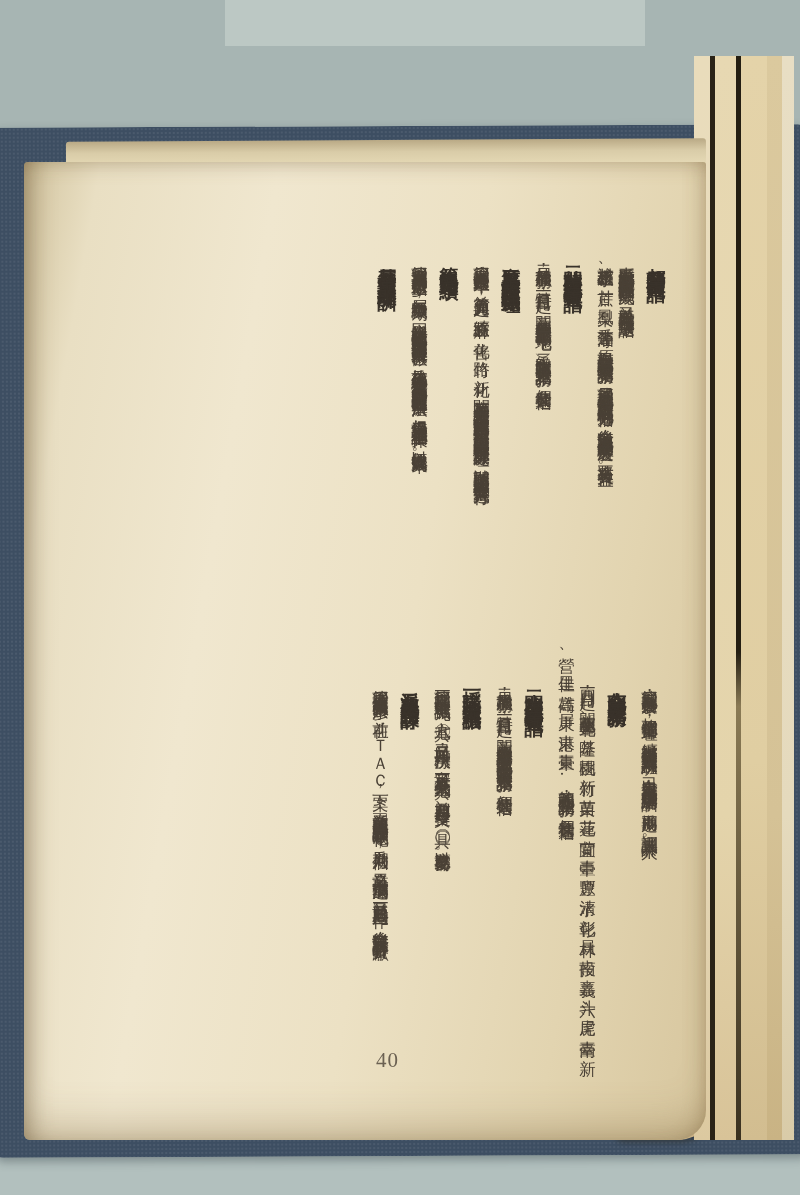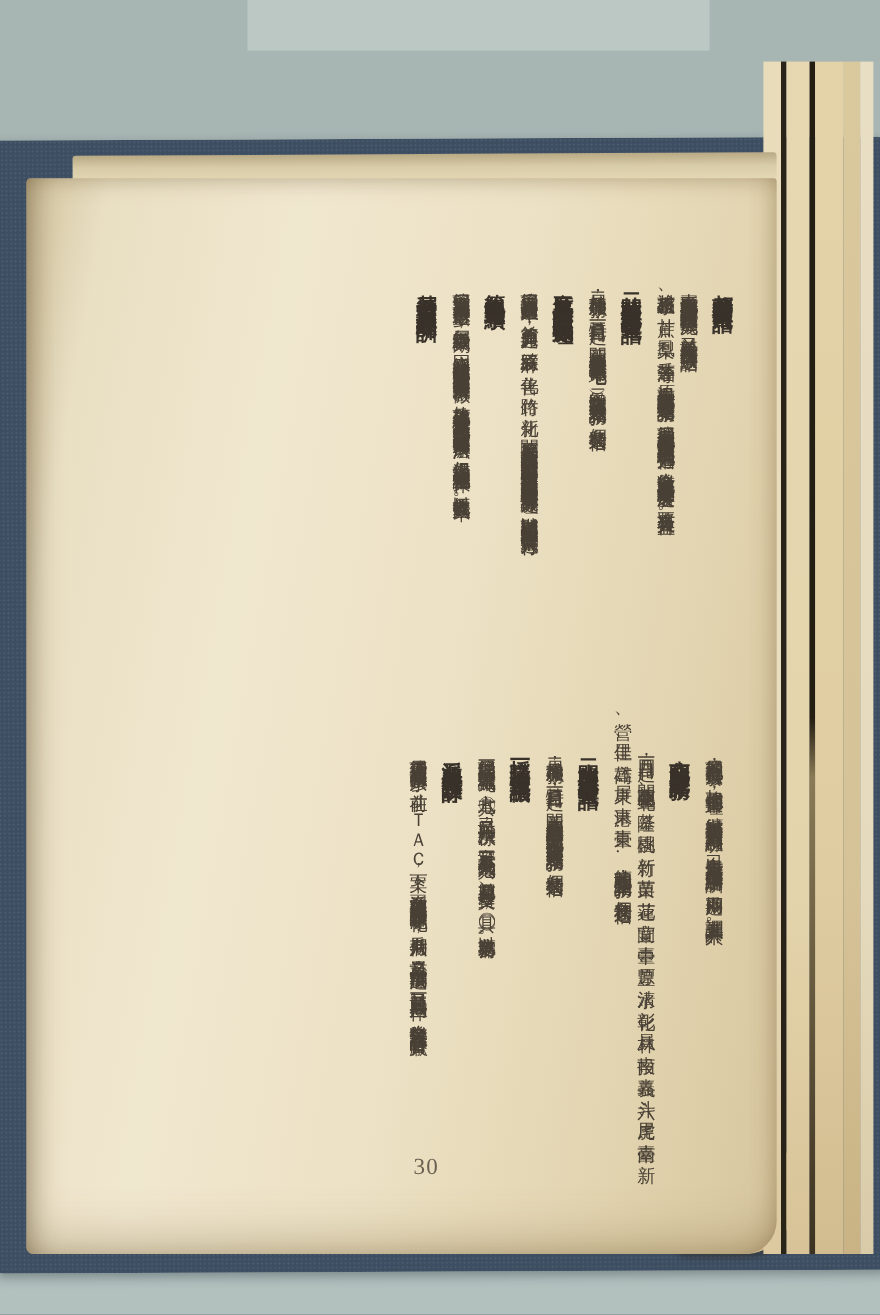--- a/index.html
+++ b/index.html
@@ -123,16 +123,16 @@
       <section>
         <h2>採購一〇二型公用電話機</h2>
         <p>管理局採購一〇二型公用電話機九、六七〇具，已於元月二十八日決標，定於三月底交第一批六七〇具，並自四月起每月交貨一、〇〇〇具，以應業務需要。</p>
       </section>
       <section>
         <h2>派員赴美研習話務設計等</h2>
         <p>管理局通信處高級業務員張宗彥，前在ＪＴＡＣ案下，奉派前往美國研習「話務設計及預測電子化」，爲期六個月，業於二月二十八日期滿返國，並已於三月一日回局工作。今後對於話務設計必有一番貢獻。</p>
       </section>
     </div>
 
-    <div class="pageno">30</div>
+    <div class="pageno">40</div>
   </div>
 
 </div>
 
 </body></html>

